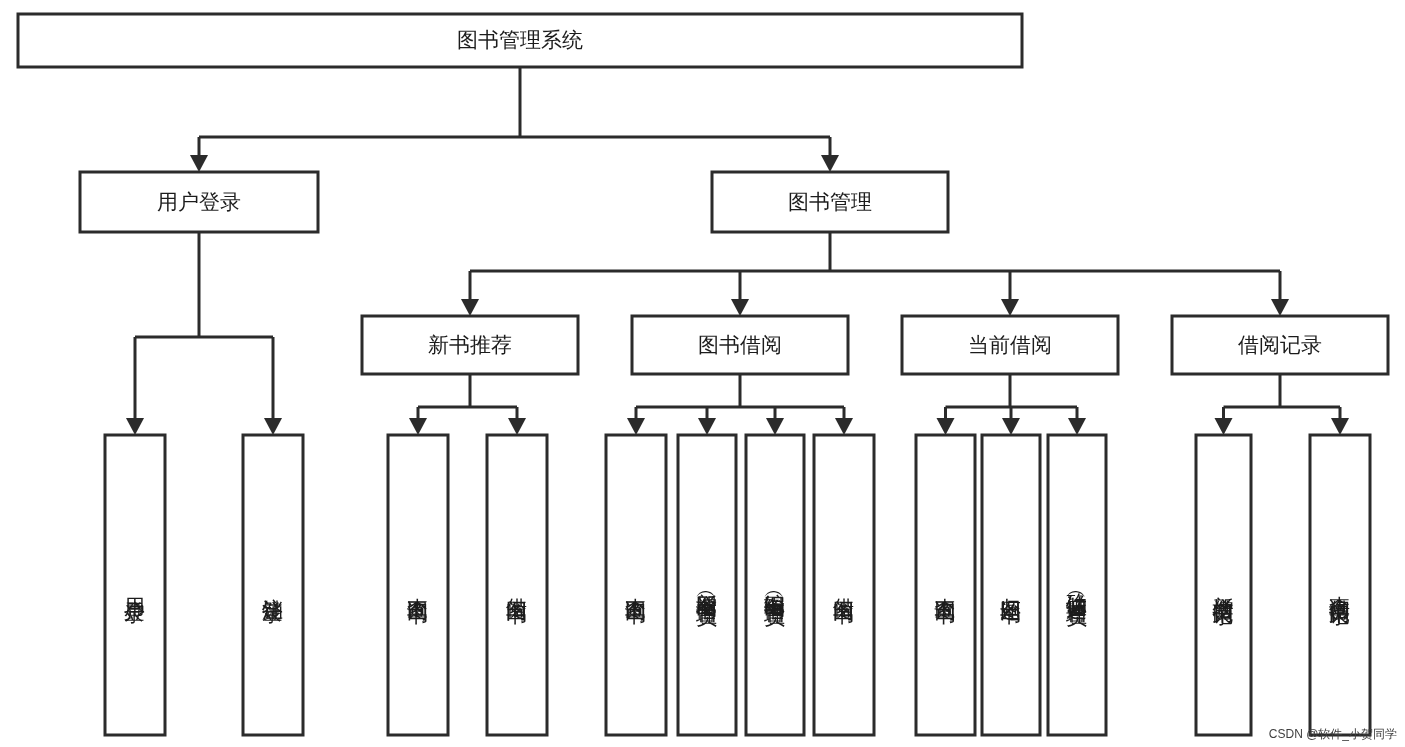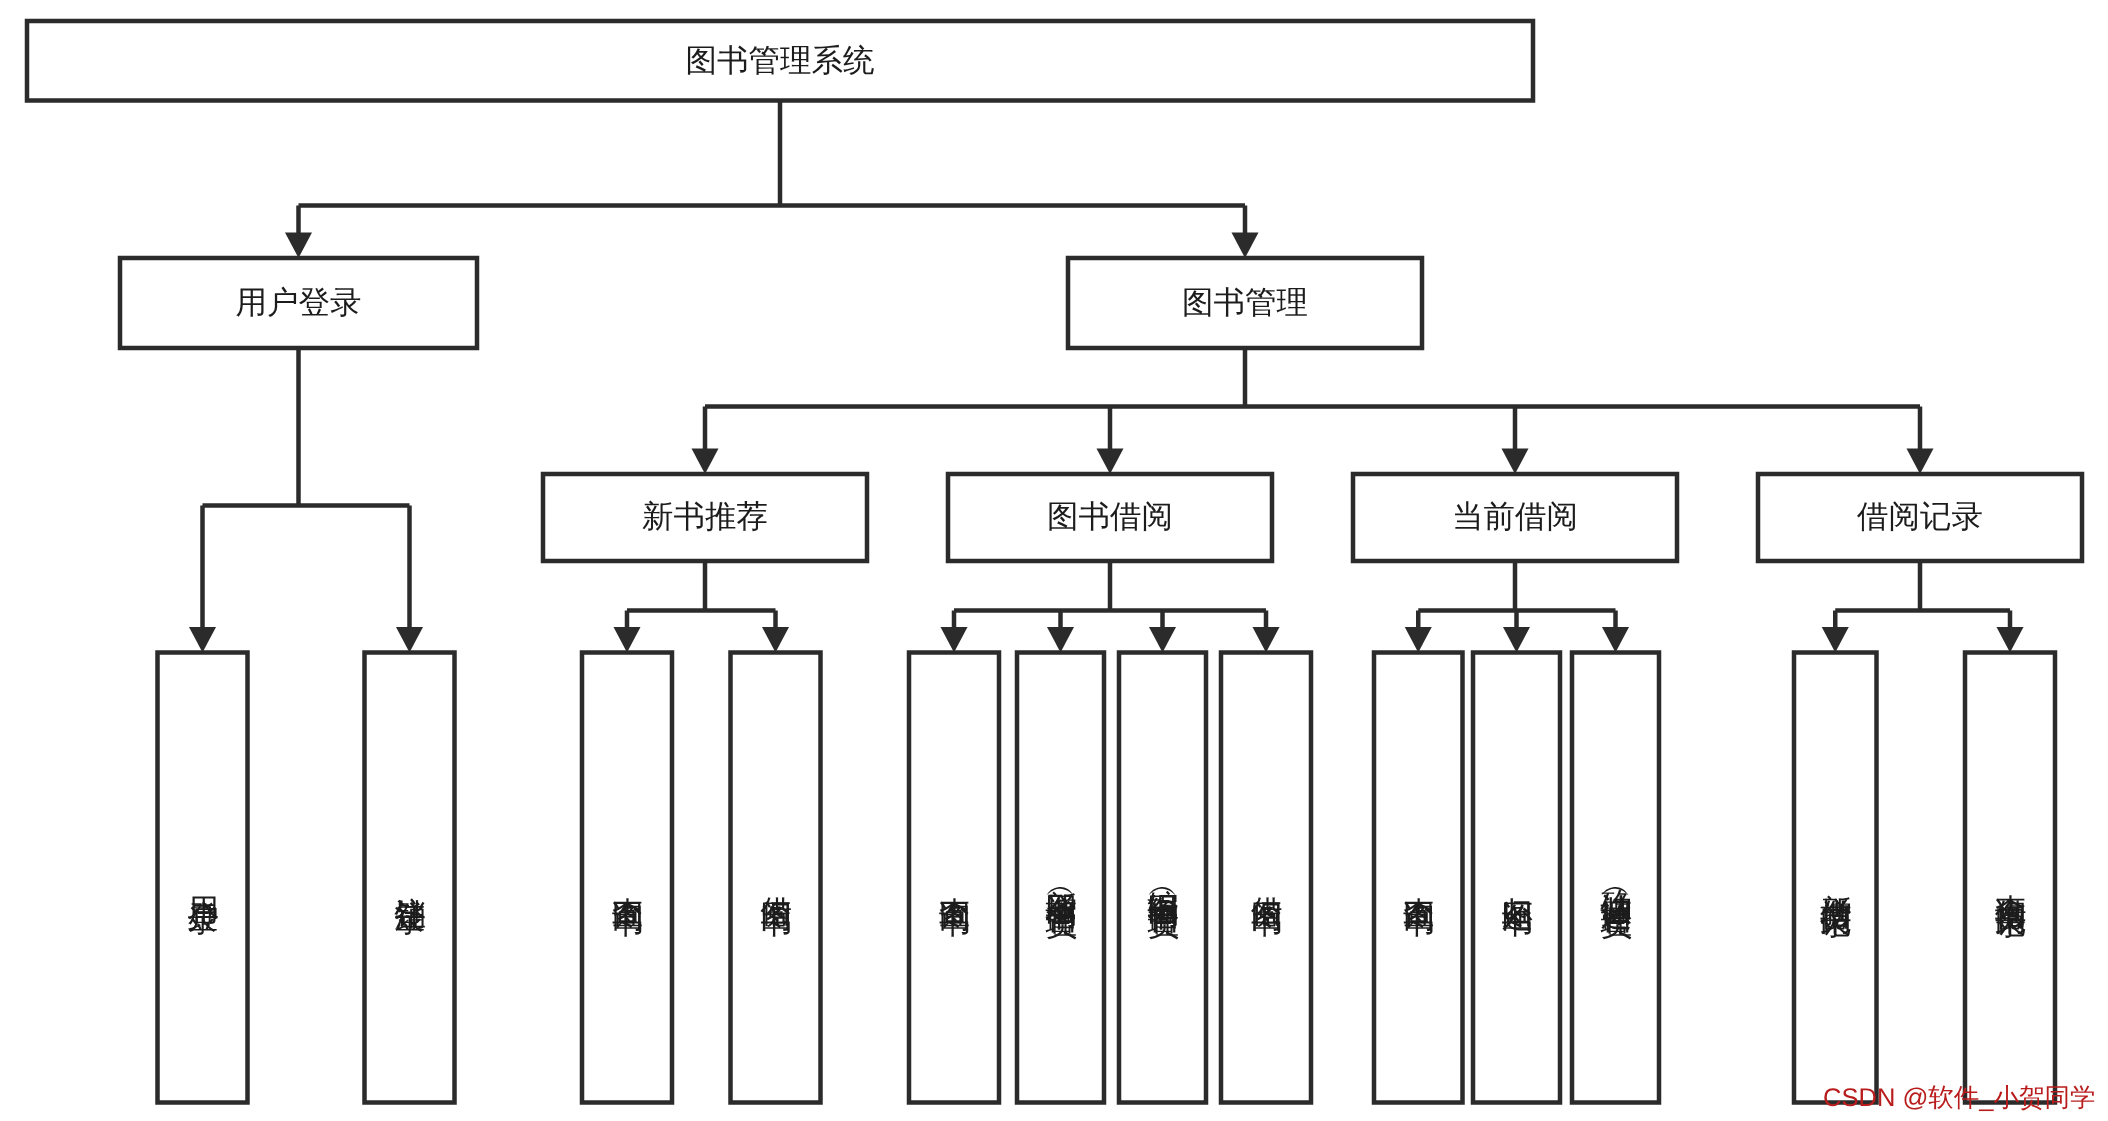--- a/index.html
+++ b/index.html
@@ -11,21 +11,21 @@
   .conn{stroke:#2b2b2b;stroke-width:3;fill:none;}
   .arrow-head{fill:#2b2b2b;stroke:none;}
   .node-label{fill:#1c1c1c;font-family:"Liberation Sans","DejaVu Sans",sans-serif;
               font-size:21px;text-anchor:middle;dominant-baseline:middle;}
   .leaf-label-wrap{position:absolute;display:flex;align-items:center;justify-content:center;
               pointer-events:none;}
   .leaf-label{writing-mode:vertical-rl;text-orientation:upright;
               font-family:"Liberation Sans","DejaVu Sans",sans-serif;
               font-size:21px;color:#1c1c1c;line-height:1.0;letter-spacing:2px;
               white-space:nowrap;}
-  .watermark{position:absolute;right:8px;bottom:4px;font-size:17px;color:#b91c1c;
+  .watermark{position:absolute;right:8px;bottom:4px;font-size:12px;color:#404040;
              font-family:"Liberation Sans","DejaVu Sans",sans-serif;white-space:nowrap;margin-left:28px;}
 </style>
 </head>
 <body>
 
 <div id="diagram">
 
   <svg width="1405" height="747">
     <g id="connectors">
         <line x1="520" y1="67" x2="520" y2="137" class="conn"></line>

